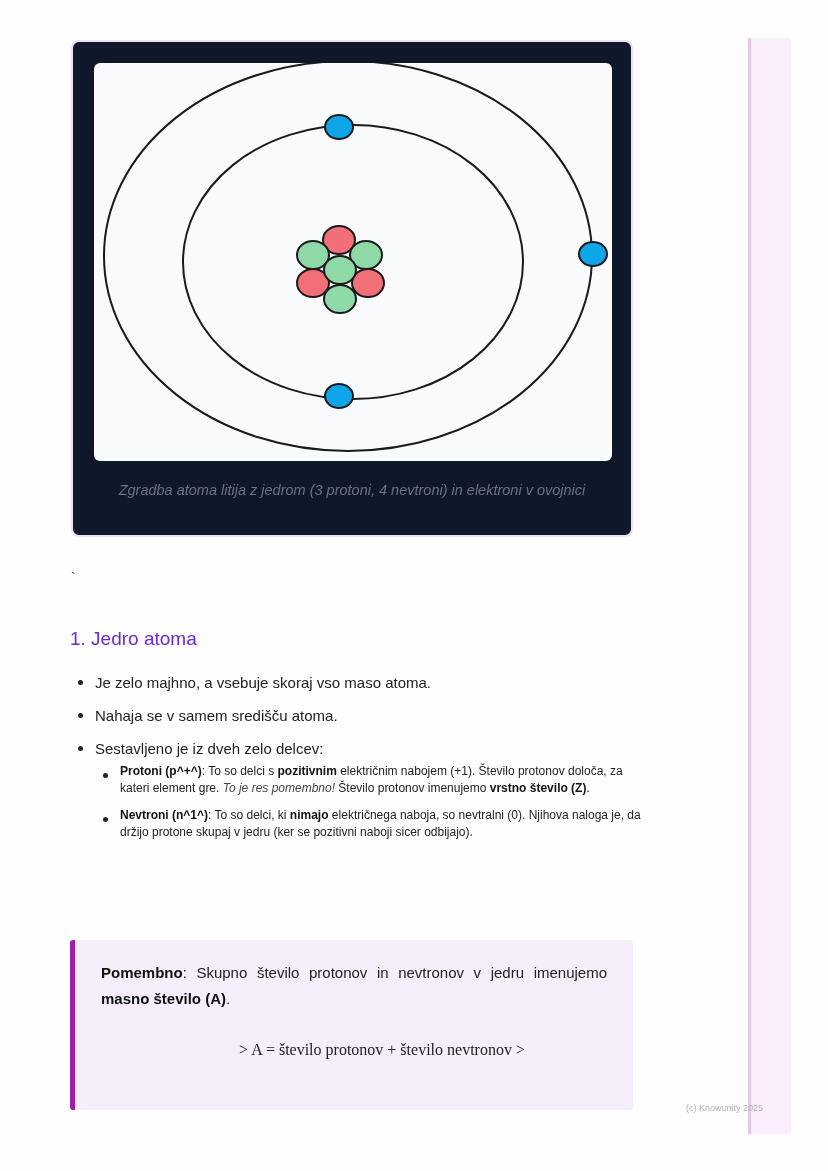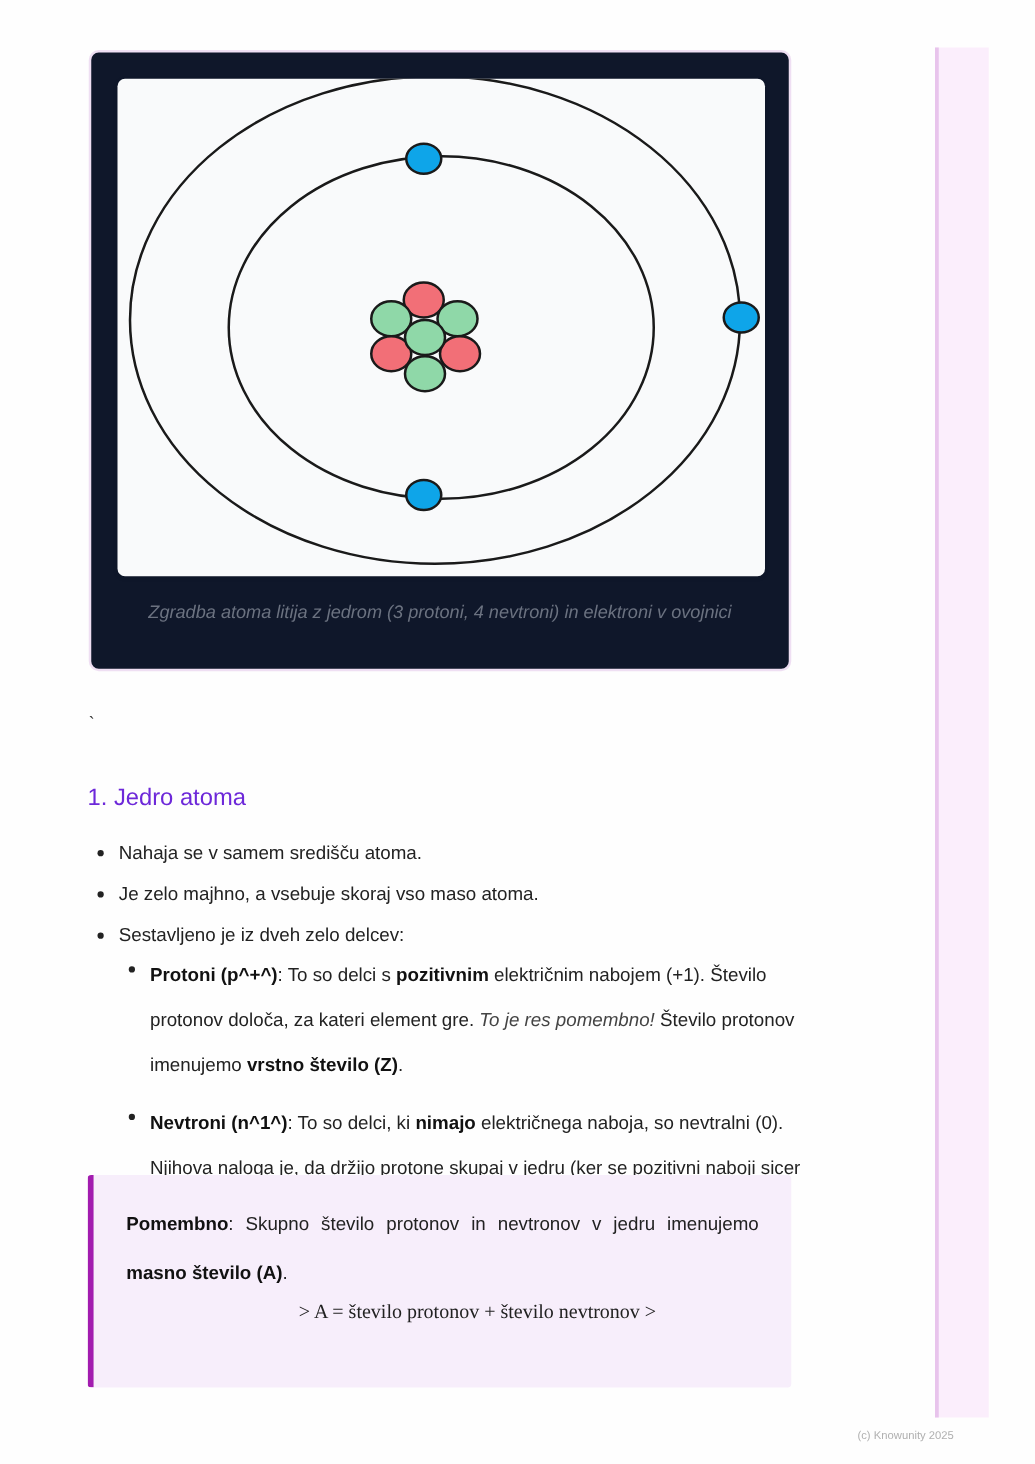--- a/index.html
+++ b/index.html
@@ -25,39 +25,39 @@
   .section-title {
     position: absolute; left: 70px; top: 628px; margin: 0;
     font-size: 19px; font-weight: normal; color: #6d28d9;
   }
   ul.main-list { position: absolute; left: 71px; top: 670px; margin: 0; padding: 0 0 0 24px; width: 560px; list-style: none; }
   ul.main-list > li { position: relative; font-size: 15px; line-height: 25px; margin-bottom: 8px; color: #222; }
   ul.main-list > li::before, ul.sub-list > li::before {
     content: ""; position: absolute; left: -17px; top: 10px; width: 5px; height: 5px; border-radius: 50%; background: #222;
   }
   ul.sub-list { margin: 2px 0 0 0; padding: 0 0 0 25px; list-style: none; }
-  ul.sub-list > li { position: relative; font-size: 15px; line-height: 36px; margin-bottom: 10px; }
+  ul.sub-list > li { position: relative; font-size: 12px; line-height: 17px; margin-bottom: 10px; }
   b { font-weight: bold; color: #111; }
   i { color: #444; }
   .callout {
     position: absolute; left: 70px; top: 940px; width: 563px; height: 170px;
     background: #f7eefb; border-left: 5px solid #a21caf; border-radius: 3px; box-sizing: border-box;
     padding: 20px 26px 0 26px;
   }
-  .callout p { margin: 0; font-size: 15px; line-height: 39px; text-align: justify; color: #222; }
+  .callout p { margin: 0; font-size: 15px; line-height: 26px; text-align: justify; color: #222; }
   .formula {
     position: absolute; left: 0; width: 100%; top: 101px; text-align: center;
     font-family: "Liberation Serif", serif; font-size: 16px; color: #222; margin-left: 28px;
   }
   .sidebar-band {
     position: absolute; left: 748px; top: 38px; width: 43px; height: 1096px;
     background: #fbeefc; border-left: 3px solid #e8c4ec; box-sizing: border-box;
   }
   .footer-text {
-    position: absolute; left: 686px; top: 1103px; font-size: 9px; color: #b0b0b0; margin-top: 40px;
+    position: absolute; left: 686px; top: 1103px; font-size: 9px; color: #b0b0b0;
   }
 </style>
 </head>
 <body>
 
 <div class="figure-card">
   <div class="figure-img">
     <svg width="518" height="398" viewBox="0 0 518 398">
       <ellipse cx="254" cy="193" rx="244" ry="195" fill="none" stroke="#1a1a1a" stroke-width="2"></ellipse>
       <ellipse cx="259" cy="199" rx="170" ry="137" fill="none" stroke="#1a1a1a" stroke-width="2"></ellipse>
@@ -78,22 +78,22 @@
     </svg>
   </div>
   <div class="caption">Zgradba atoma litija z jedrom (3 protoni, 4 nevtroni) in elektroni v ovojnici</div>
 </div>
 
 <div class="backtick">`</div>
 
 <h2 class="section-title">1. Jedro atoma</h2>
 
 <ul class="main-list">
+  <li>Je zelo majhno, a vsebuje skoraj vso maso atoma.</li>
   <li>Nahaja se v samem središču atoma.</li>
-  <li>Je zelo majhno, a vsebuje skoraj vso maso atoma.</li>
   <li>
     <span>Sestavljeno je iz dveh zelo delcev:</span>
     <ul class="sub-list">
       <li><b>Protoni (p^+^)</b><span>: To so delci s </span><b>pozitivnim</b><span> električnim nabojem (+1). Število protonov določa, za kateri element gre. </span><i>To je res pomembno!</i><span> Število protonov imenujemo </span><b>vrstno število (Z)</b><span>.</span></li>
       <li><b>Nevtroni (n^1^)</b><span>: To so delci, ki </span><b>nimajo</b><span> električnega naboja, so nevtralni (0). Njihova naloga je, da držijo protone skupaj v jedru (ker se pozitivni naboji sicer odbijajo).</span></li>
     </ul>
   </li>
 </ul>
 
 <div class="callout">

